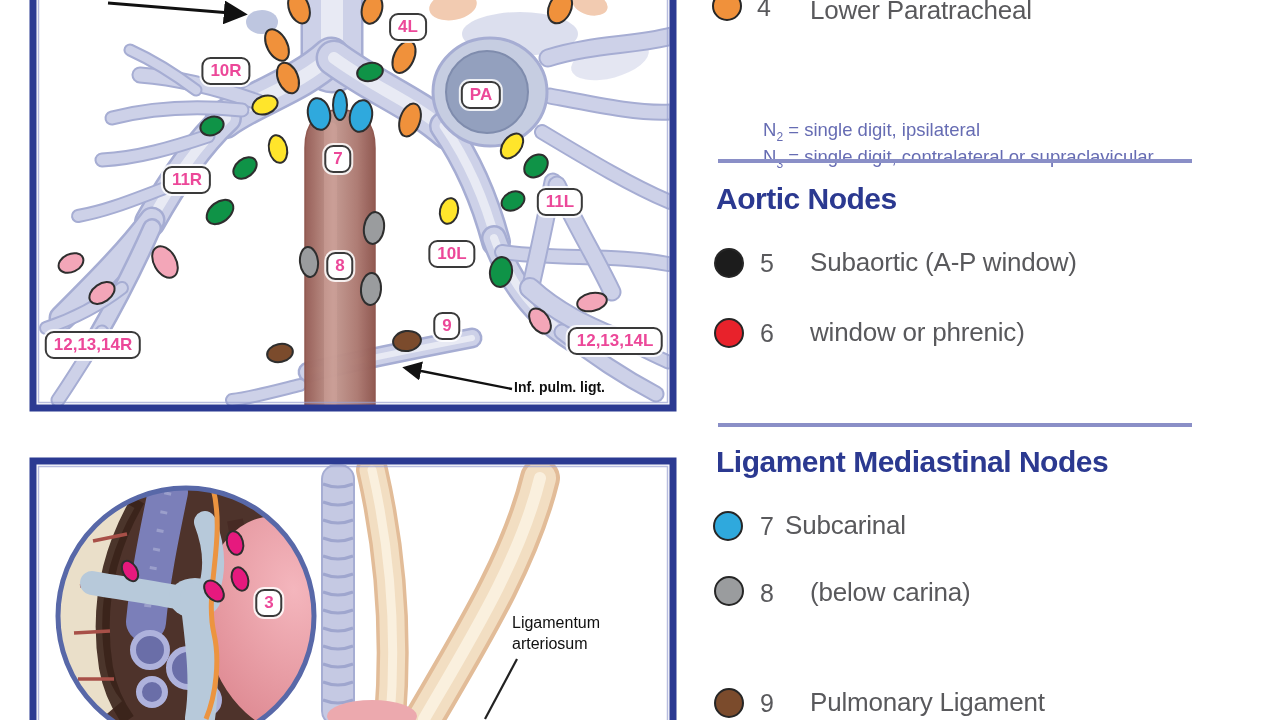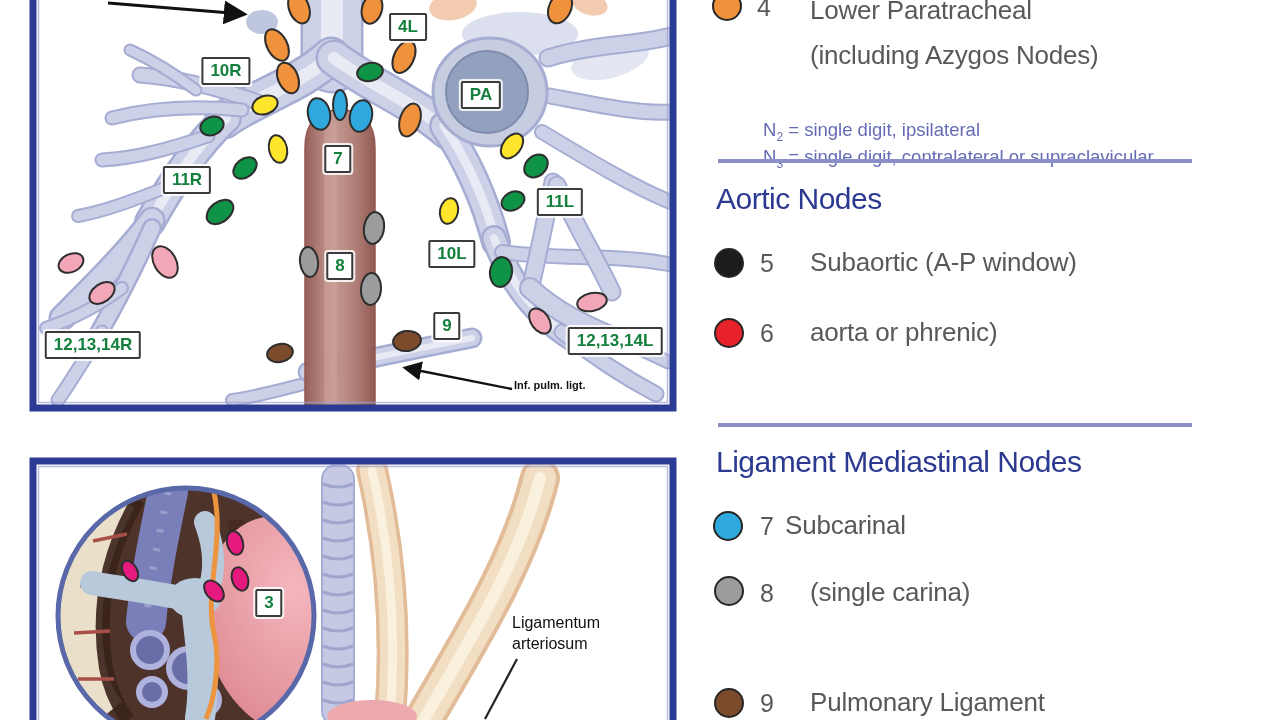--- a/index.html
+++ b/index.html
@@ -6,33 +6,33 @@
   .stage{position:relative;width:1280px;height:720px;overflow:hidden;background:#fff;
          font-family:"Liberation Sans","DejaVu Sans",sans-serif;}
   .art{position:absolute;left:0;top:0;}
   
   .e{fill:none;stroke:#A6ADD3;stroke-linecap:round;}
   .f{fill:none;stroke:#CDD1E8;stroke-linecap:round;}
   .h{fill:none;stroke:#ECEEF6;stroke-linecap:round;opacity:.85;}
   .node{stroke:#2e2e2e;stroke-width:2;}
   
   .chip{position:absolute;transform:translate(-50%,-50%);background:#fff;
-        border:2.5px solid #3a3a3a;border-radius:2px;padding:0 7px;height:24px;
-        line-height:24px;font-size:17px;font-weight:bold;color:#15803d;
+        border:2.5px solid #3a3a3a;border-radius:9px;padding:0 7px;height:24px;
+        line-height:24px;font-size:17px;font-weight:bold;color:#ec4899;
         white-space:nowrap;box-shadow:0 0 0 2px rgba(255,255,255,.85);}
   .annot{position:absolute;color:#101010;}
   .annot.bold{font-weight:bold;}
   
   .swatch{position:absolute;width:30px;height:30px;border-radius:50%;
           border:2px solid #262626;box-sizing:border-box;}
   .lnum{position:absolute;font-size:25px;color:#59595C;line-height:34px;}
   .ltext{position:absolute;font-size:26px;color:#59595C;line-height:45px;
          letter-spacing:-0.2px;white-space:nowrap;}
   .ltext span{display:block;}
-  .lheading{position:absolute;font-size:30px;font-weight:normal;color:#2B3990;
+  .lheading{position:absolute;font-size:30px;font-weight:bold;color:#2B3990;
             line-height:34px;letter-spacing:-0.5px;white-space:nowrap;}
   .divider{position:absolute;width:474px;height:3.5px;background:#8A8FC7;}
   .note{position:absolute;font-size:18.5px;color:#666CB3;line-height:26px;white-space:nowrap;margin-top:31px;}
   .note sub{font-size:12px;}
 </style>
 </head>
 <body>
 
 <div class="stage">
 
@@ -242,68 +242,67 @@
   <div class="chip" style="left:226px;top:71px">10R</div>
   <div class="chip" style="left:481px;top:95px">PA</div>
   <div class="chip" style="left:338px;top:159px">7</div>
   <div class="chip" style="left:187px;top:180px">11R</div>
   <div class="chip" style="left:560px;top:202px">11L</div>
   <div class="chip" style="left:452px;top:254px">10L</div>
   <div class="chip" style="left:340px;top:266px">8</div>
   <div class="chip" style="left:447px;top:326px">9</div>
   <div class="chip" style="left:93px;top:345px">12,13,14R</div>
   <div class="chip" style="left:615px;top:341px">12,13,14L</div>
-  <div class="annot bold" style="left:514px;top:379px;font-size:11px">Inf. pulm. ligt.</div>
+  <div class="annot bold" style="left:514px;top:379px;font-size:14px">Inf. pulm. ligt.</div>
 
   <div class="chip" style="left:269px;top:603px">3</div>
   <div class="annot" style="left:512px;top:612px;font-size:16px;line-height:21px">
     <span style="display:block">Ligamentum</span>
     <span style="display:block">arteriosum</span>
   </div>
 
   <div>
 
     <span class="swatch" style="left: 712px; top: -9px; background-color: rgb(240, 145, 59);"></span>
     <div class="lnum" style="left:757px;top:-10px">4</div>
     <div class="ltext" style="left:810px;top:-12px">
       <span>Lower Paratracheal</span>
-      <span>(including Azygos Nodes)</span>
     </div>
 
     <div class="note" style="left:763px;top:86px"><span>N</span><sub>2</sub><span> = single digit, ipsilateral</span></div>
     <div class="note" style="left:763px;top:113px"><span>N</span><sub>3</sub><span> = single digit, contralateral or supraclavicular</span></div>
 
     <div class="divider" style="left:718px;top:159px"></div>
     <div class="lheading" style="left:716px;top:182px">Aortic Nodes</div>
 
     <span class="swatch" style="left: 714px; top: 248px; background-color: rgb(28, 28, 28);"></span>
     <div class="lnum" style="left:760px;top:246px">5</div>
     <div class="ltext" style="left:810px;top:240px">
       <span>Subaortic (A-P window)</span>
     </div>
 
     <span class="swatch" style="left: 714px; top: 318px; background-color: rgb(232, 34, 43);"></span>
     <div class="lnum" style="left:760px;top:316px">6</div>
     <div class="ltext" style="left:810px;top:310px">
-      <span>aorta or phrenic)</span>
+      <span>window or phrenic)</span>
     </div>
 
     <div class="divider" style="left:718px;top:423px"></div>
     <div class="lheading" style="left:716px;top:445px">Ligament Mediastinal Nodes</div>
 
     <span class="swatch" style="left: 713px; top: 511px; background-color: rgb(47, 169, 221);"></span>
     <div class="lnum" style="left:760px;top:509px">7</div>
     <div class="ltext" style="left:785px;top:503px">
       <span>Subcarinal</span>
     </div>
 
     <span class="swatch" style="left: 714px; top: 576px; background-color: rgb(154, 156, 158);"></span>
     <div class="lnum" style="left:760px;top:576px">8</div>
     <div class="ltext" style="left:810px;top:570px">
-      <span>(single carina)</span>
+      <span>(below carina)</span>
     </div>
 
     <span class="swatch" style="left: 714px; top: 688px; background-color: rgb(123, 75, 44);"></span>
     <div class="lnum" style="left:760px;top:686px">9</div>
     <div class="ltext" style="left:810px;top:680px">
       <span>Pulmonary Ligament</span>
     </div>
   </div>
 </div>
 

